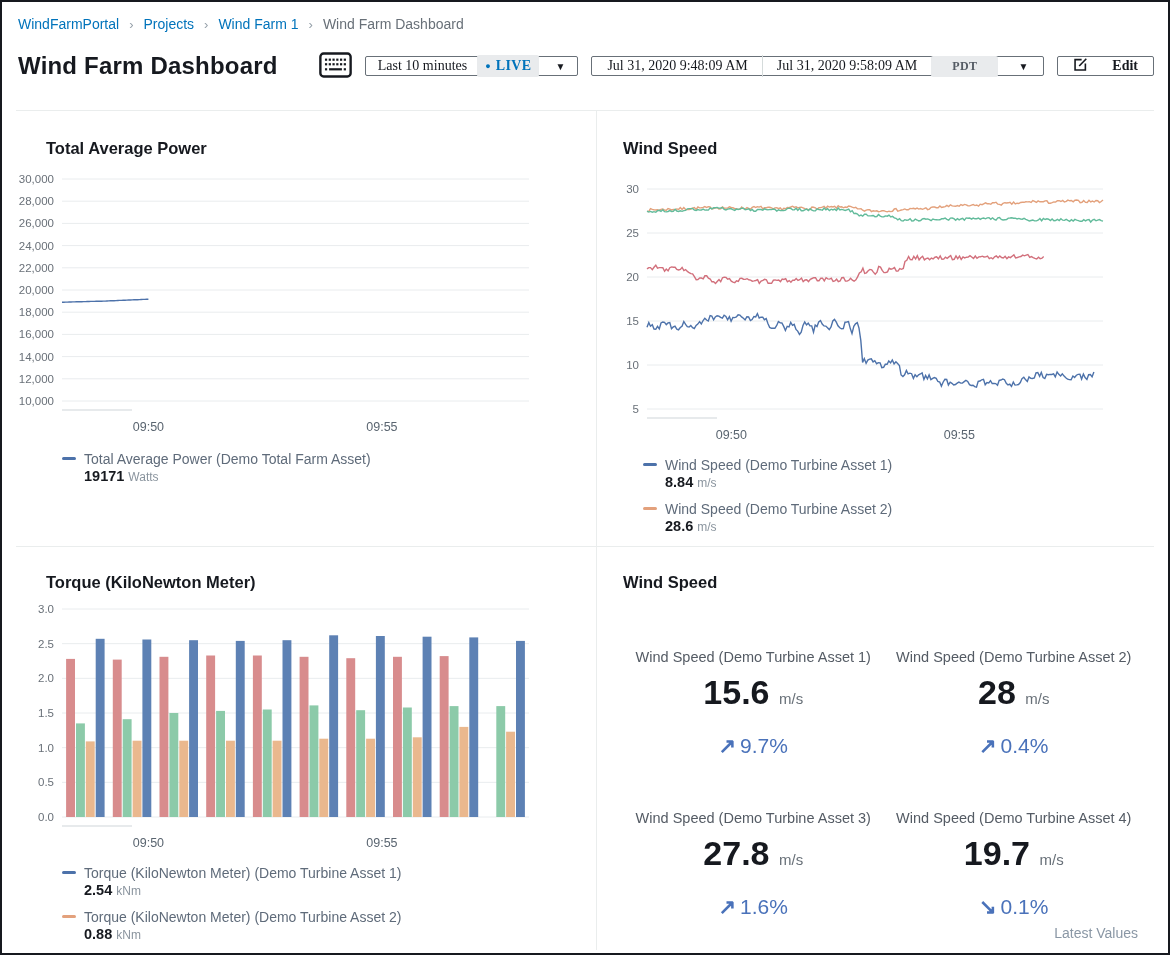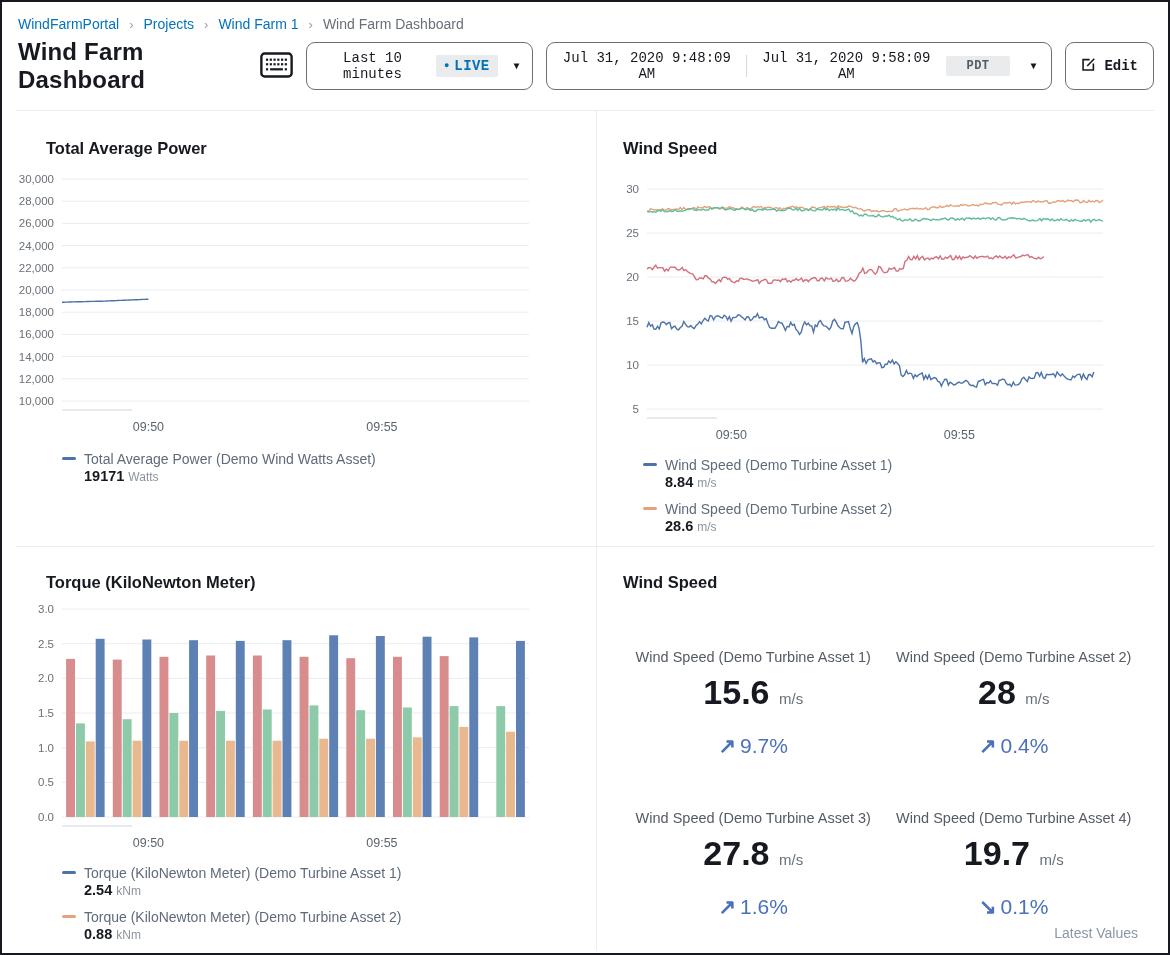--- a/index.html
+++ b/index.html
@@ -7,31 +7,31 @@
   body{width:1170px;height:955px;font-family:"Liberation Sans",sans-serif;color:#16191f}
   .frame{width:1170px;height:955px;border:2px solid #16191f;overflow:hidden;background:#fff;position:relative}
   .header{padding:14px 14px 0}
   .breadcrumb{display:flex;align-items:flex-end;gap:10px;font-size:14px;padding-left:2px}
   .crumb-link{color:#0073bb;cursor:pointer}
   .crumb-sep{color:#95a0a9;font-size:13px}
   .crumb-current{color:#687078}
   .title-row{display:flex;align-items:center;margin-top:17px;height:34px}
   h1{font-size:24px;font-weight:700;color:#16191f;letter-spacing:.2px;padding-left:2px}
   .controls{margin-left:auto;display:flex;align-items:center;gap:13px}
-  .btn{display:flex;align-items:center;background:#fff;border:1px solid #687078;border-radius:9px;height:48px;font-size:14px;color:#16191f;cursor:pointer;font-family:Liberation Mono, monospace}
+  .btn{display:flex;align-items:center;background:#fff;border:1px solid #687078;border-radius:2px;height:20px;font-size:14px;color:#16191f;cursor:pointer;font-family:Liberation Serif, serif}
   .kbd-btn{border:none;background:none;padding:0;display:flex;align-items:center;cursor:pointer}
   .range-btn{padding:0 12px;gap:10px}
   .live-badge{background:#e9ebed;border-radius:2px;padding:3px 8px;display:flex;align-items:center;gap:5px}
   .live-dot{color:#0073bb;font-size:9px;line-height:1}
   .live-text{color:#0073bb;font-weight:700;font-size:14px;letter-spacing:.4px}
   .caret{font-size:10px;color:#16191f;margin-left:6px}
   .date-btn{padding:0 15px;gap:14px}
   .date-sep{width:1px;height:22px;background:#d5dbdb}
   .tz-badge{background:#e9ebed;color:#545b64;font-weight:700;font-size:12px;padding:3px 21px;border-radius:2px;letter-spacing:.4px}
-  .edit-btn{padding:0 15px;gap:8px;font-weight:700}
+  .edit-btn{padding:0 15px;gap:24px;font-weight:700}
   .header-divider{border:none;border-top:1px solid #eaeded;margin-top:27px}
   .grid{padding:0 14px}
   .row{display:flex}
   .cell{position:relative;overflow:hidden}
   .cell-l{width:580px}
   .cell-r{flex:1;border-left:1px solid #eaeded;padding-left:26px}
   .row1 .cell{height:436px;border-bottom:1px solid #eaeded}
   .row2 .cell{height:403px}
   .panel-title{font-size:16.5px;font-weight:700;color:#16191f;padding-top:26px;line-height:22px}
   .row2 .panel-title{padding-top:24px}
@@ -159,21 +159,21 @@
               <text x="38" y="8" text-anchor="end" font-size="11.5" fill="#697078" font-family="Liberation Sans, sans-serif">30,000</text>
               <line x1="46" x2="116" y1="235" y2="235" stroke="#cfd5d9" stroke-width="1"></line>
               <text x="132.39499999999998" y="256" text-anchor="middle" font-size="12.5" fill="#5a6570" font-family="Liberation Sans, sans-serif">09:50</text>
               <text x="365.89500000000004" y="256" text-anchor="middle" font-size="12.5" fill="#5a6570" font-family="Liberation Sans, sans-serif">09:55</text>
               <polyline points="46.0,127.2 47.8,127.2 49.6,127.1 51.4,127.1 53.2,127.0 55.0,127.0 56.8,126.9 58.6,126.9 60.4,126.8 62.2,126.8 64.0,126.7 65.8,126.7 67.6,126.6 69.4,126.6 71.2,126.5 73.0,126.5 74.8,126.4 76.6,126.4 78.4,126.4 80.2,126.3 82.0,126.3 83.8,126.2 85.6,126.2 87.4,126.1 89.2,126.1 91.0,126.0 92.8,125.9 94.6,125.8 96.4,125.7 98.2,125.7 100.0,125.6 101.8,125.5 103.6,125.4 105.4,125.4 107.2,125.3 109.0,125.2 110.8,125.1 112.6,125.0 114.4,125.0 116.2,124.9 118.0,124.8 119.8,124.7 121.6,124.7 123.4,124.6 125.2,124.5 127.0,124.4 128.8,124.4 130.6,124.3 132.4,124.2" fill="none" stroke="#4d72aa" stroke-width="1.4"></polyline>
             </svg></div>
         <div class="legend">
           <div class="legend-item">
             <div class="legend-head">
               <span class="legend-dash" style="background:#4d72aa"></span>
-              <span class="legend-name">Total Average Power (Demo Wind Watts Asset)</span>
+              <span class="legend-name">Total Average Power (Demo Total Farm Asset)</span>
             </div>
             <div class="legend-value-row">
               <span class="legend-value">19171</span>
               <span class="legend-unit">Watts</span>
             </div>
           </div>
         </div>
       </div>
       <div class="cell cell-r">
         <div class="panel-title">Wind Speed</div>

